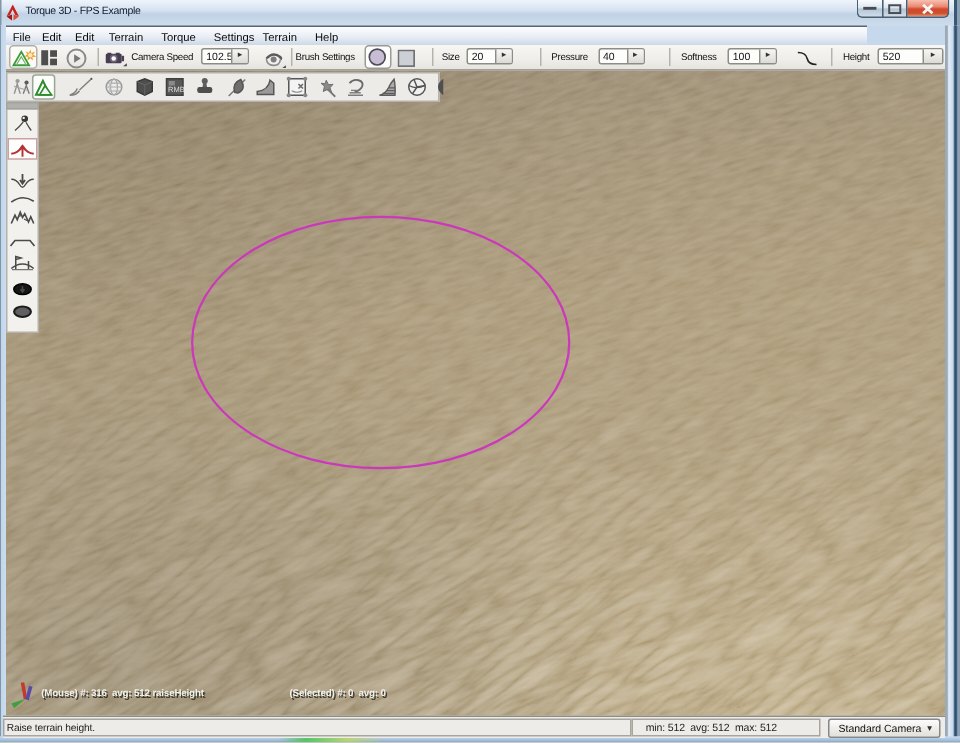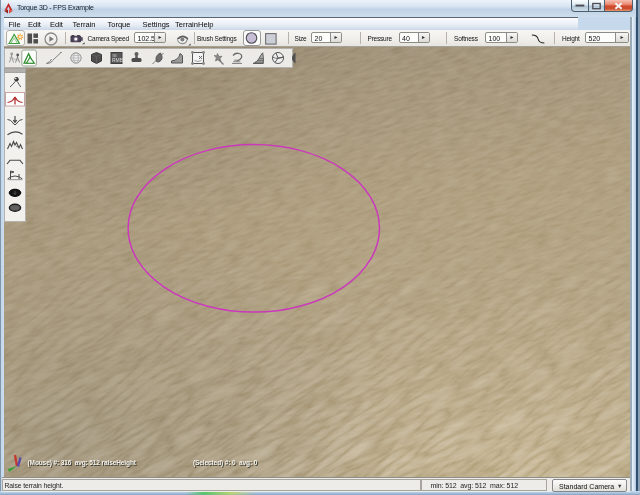--- a/index.html
+++ b/index.html
@@ -155,21 +155,21 @@
   <div class="abs" id="glow"></div>
 
   <div class="abs" id="menub">
     <span class="mi" style="left:4.5px;">File</span>
     <span class="mi" style="left:24px;">Edit</span>
     <span class="mi" style="left:46px;">Edit</span>
     <span class="mi" style="left:68.5px;text-align:center;">Terrain</span>
     <span class="mi" style="left:103.5px;">Torque</span>
     <span class="mi" style="left:138.5px;">Settings</span>
     <span class="mi" style="left:171px;">Terrain</span>
-    <span class="mi" style="left:194px;">Help</span>
+    <span class="mi" style="left:206px;">Help</span>
   </div>
 
   <div class="abs" id="toolb">
 
     <div class="abs" style="left:1.5px;top:0.5px;width:19px;height:15.5px;background:#fcfbf8;border:1px solid #b0b0a8;border-radius:3px;box-sizing:border-box;"></div>
     <svg class="abs" style="left:4px;top:2.5px" width="16" height="13" viewBox="0 0 16 13">
       <path d="M1,11.5 L6.2,2.5 L11.4,11.5 Z" fill="none" stroke="#3b9b3b" stroke-width="1.2"></path>
       <path d="M2.8,11.5 L6.2,5.8 L9.6,11.5" fill="none" stroke="#69b869" stroke-width="0.8"></path>
       <g transform="translate(12.2,5)">
         <path d="M0,-4 L0.8,-1.6 L3.2,-2.6 L1.8,-0.6 L4,0.8 L1.4,1 L1.8,3.4 L0,1.8 L-1.8,3.4 L-1.6,0.8 L-4,0.6 L-1.9,-0.8 L-3.2,-2.8 L-0.9,-1.7 Z" fill="#f09c28"></path>

